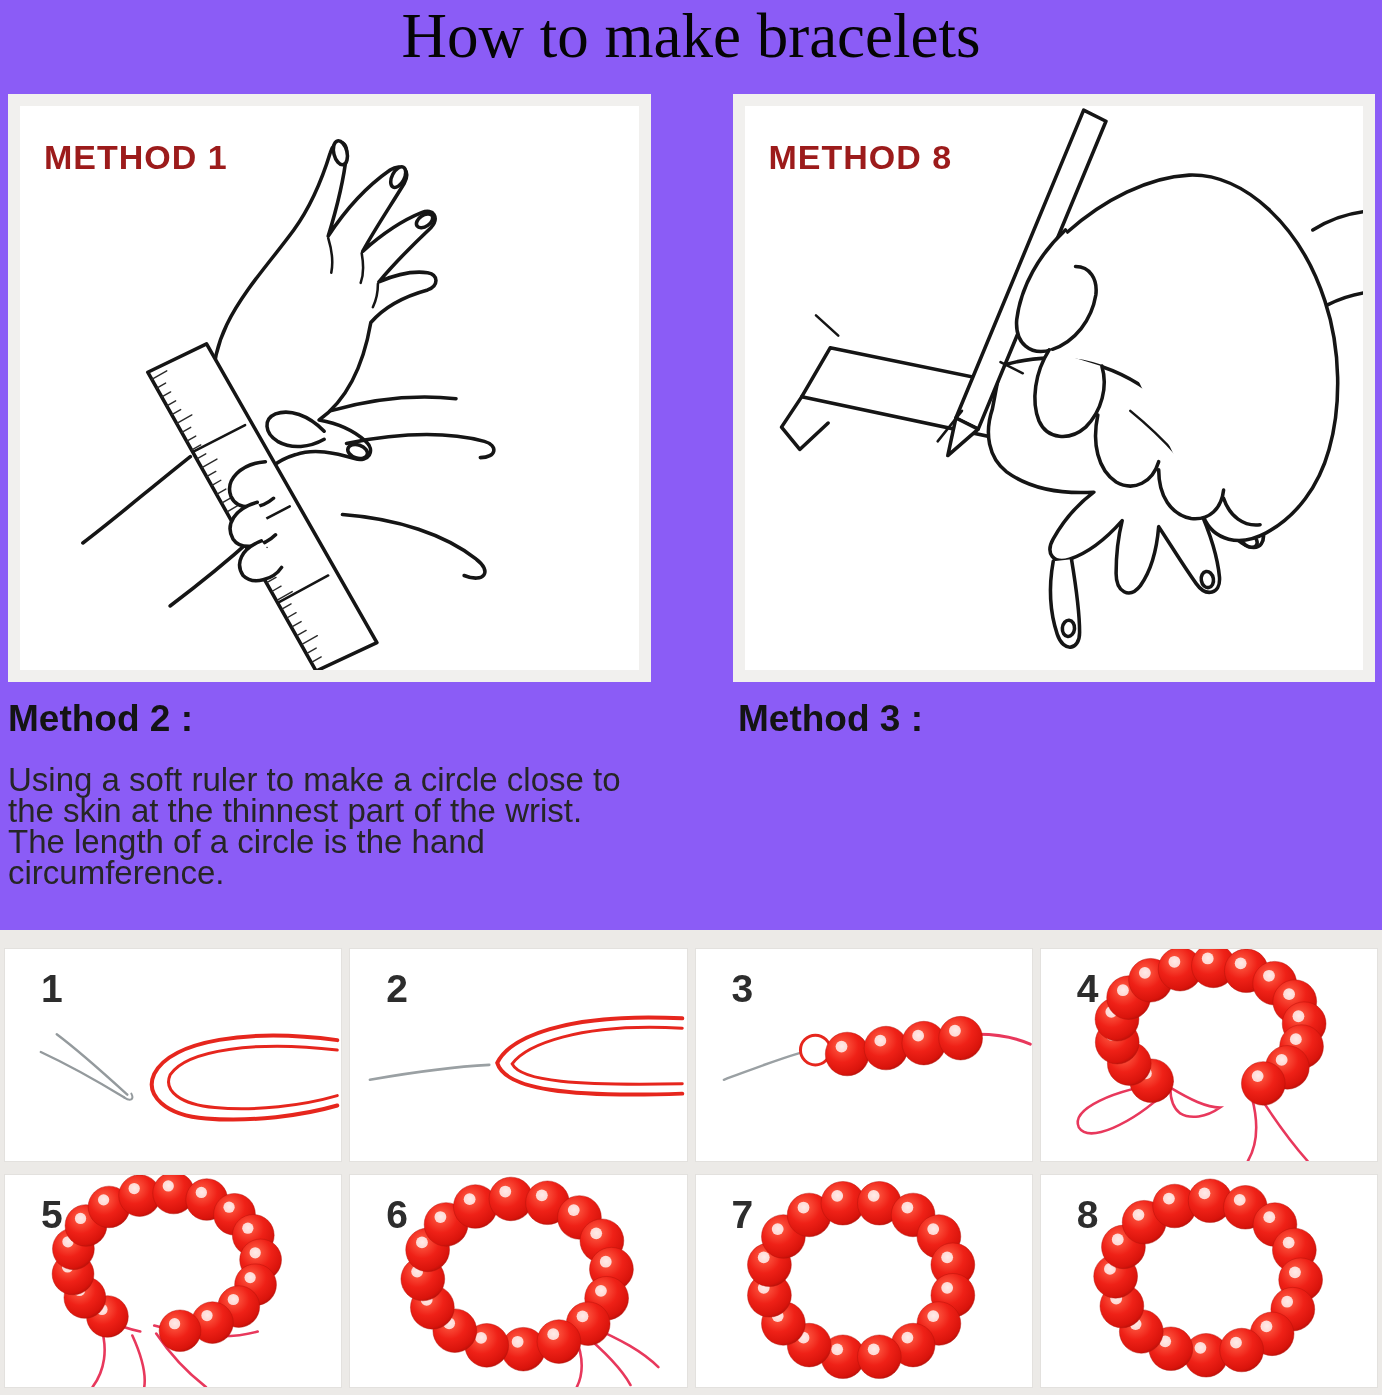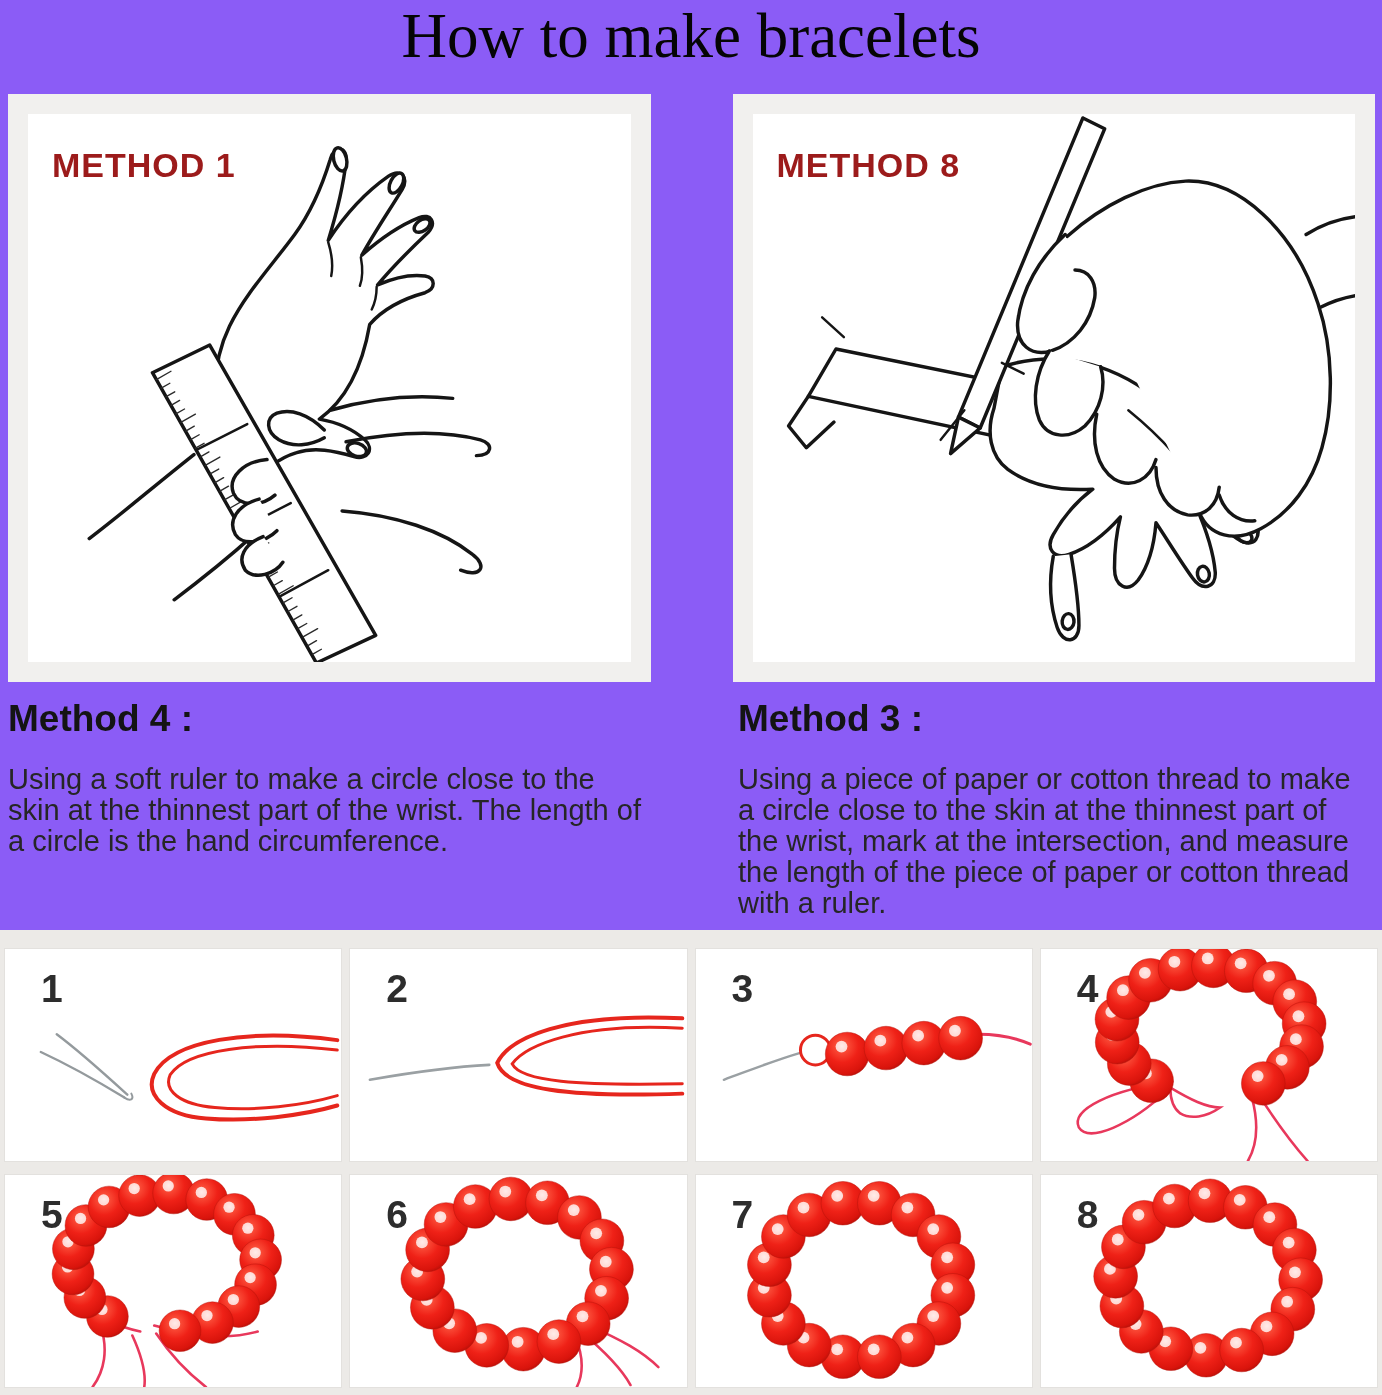--- a/index.html
+++ b/index.html
@@ -1,29 +1,29 @@
 <!DOCTYPE html>
 <html><head>
 <meta charset="utf-8">
 <style>
   html,body{margin:0;padding:0;background:#ffffff;}
   .page{position:relative;width:1382px;height:1395px;background:#8b5cf6;overflow:hidden;
         font-family:"Liberation Sans",sans-serif;}
   .title{position:absolute;top:0;left:0;right:0;text-align:center;margin:0;
          font-family:"Liberation Serif",serif;font-weight:400;font-size:63px;color:#050505;}
   .methods-row{position:absolute;top:94px;left:8px;right:7px;height:588px;display:flex;gap:82px;}
-  .method-box{flex:1;background:#f1f0ee;padding:20px;box-sizing:border-box;}
+  .method-box{flex:1;background:#f1f0ee;padding:12px;box-sizing:border-box;}
   .method-inner{position:relative;width:100%;height:100%;background:#ffffff;}
   .method-label{position:absolute;top:32px;left:24px;font-size:34px;font-weight:700;
                 letter-spacing:1px;color:#9c1b1b;z-index:2;}
   .method-art{position:absolute;left:0;top:0;width:100%;height:100%;}
   .descs-row{position:absolute;top:698px;left:8px;right:8px;display:flex;gap:94px;}
   .desc{flex:1;}
   .desc h2{margin:0 0 24px 0;font-size:37px;font-weight:700;color:#141414;}
-  .desc p{margin:0;font-size:29px;line-height:31px;color:#262626;}
+  .desc p{margin:0;font-size:33px;line-height:31px;color:#262626;}
   .steps{position:absolute;top:930px;left:0;right:0;bottom:0;background:#eceae7;
          box-sizing:border-box;padding:18px 4px 7px 4px;
          display:grid;grid-template-columns:repeat(4,1fr);grid-template-rows:1fr 1fr;gap:12px 7px;}
   .cell{position:relative;background:#ffffff;border:1px solid #e3e1de;box-sizing:border-box;}
   .step-num{position:absolute;top:18px;left:36px;font-size:39px;font-weight:600;color:#2d2d2d;z-index:2;}
   .cell svg{position:absolute;left:0;top:0;width:100%;height:100%;}
   .hidden-defs{position:absolute;width:0;height:0;}
 </style>
 </head>
 <body>
@@ -184,26 +184,25 @@
             <path d="M 574 196 C 586 190 598 186 610 184"></path>
             <path d="M 560 122 C 576 112 594 106 610 104"></path>
           </g>
         </svg>
       </div>
     </div>
   </div>
 
   <div class="descs-row">
     <div class="desc">
-      <h2>Method 4 :</h2>
+      <h2>Method 2 :</h2>
       <p>Using a soft ruler to make a circle close to the skin at the thinnest part of the wrist. The length of a circle is the hand circumference.</p>
     </div>
     <div class="desc">
       <h2>Method 3 :</h2>
-      <p>Using a piece of paper or cotton thread to make a circle close to the skin at the thinnest part of the wrist, mark at the intersection, and measure the length of the piece of paper or cotton thread with a ruler.</p>
     </div>
   </div>
 
   <div class="steps">
 
     <div class="cell">
       <span class="step-num">1</span>
       <svg viewBox="0 0 338 214" preserveAspectRatio="none">
         <g stroke="#949a9d" stroke-width="2.4" fill="none" stroke-linecap="round">
           <path d="M 36 104 C 66 118 94 134 120 150"></path>

